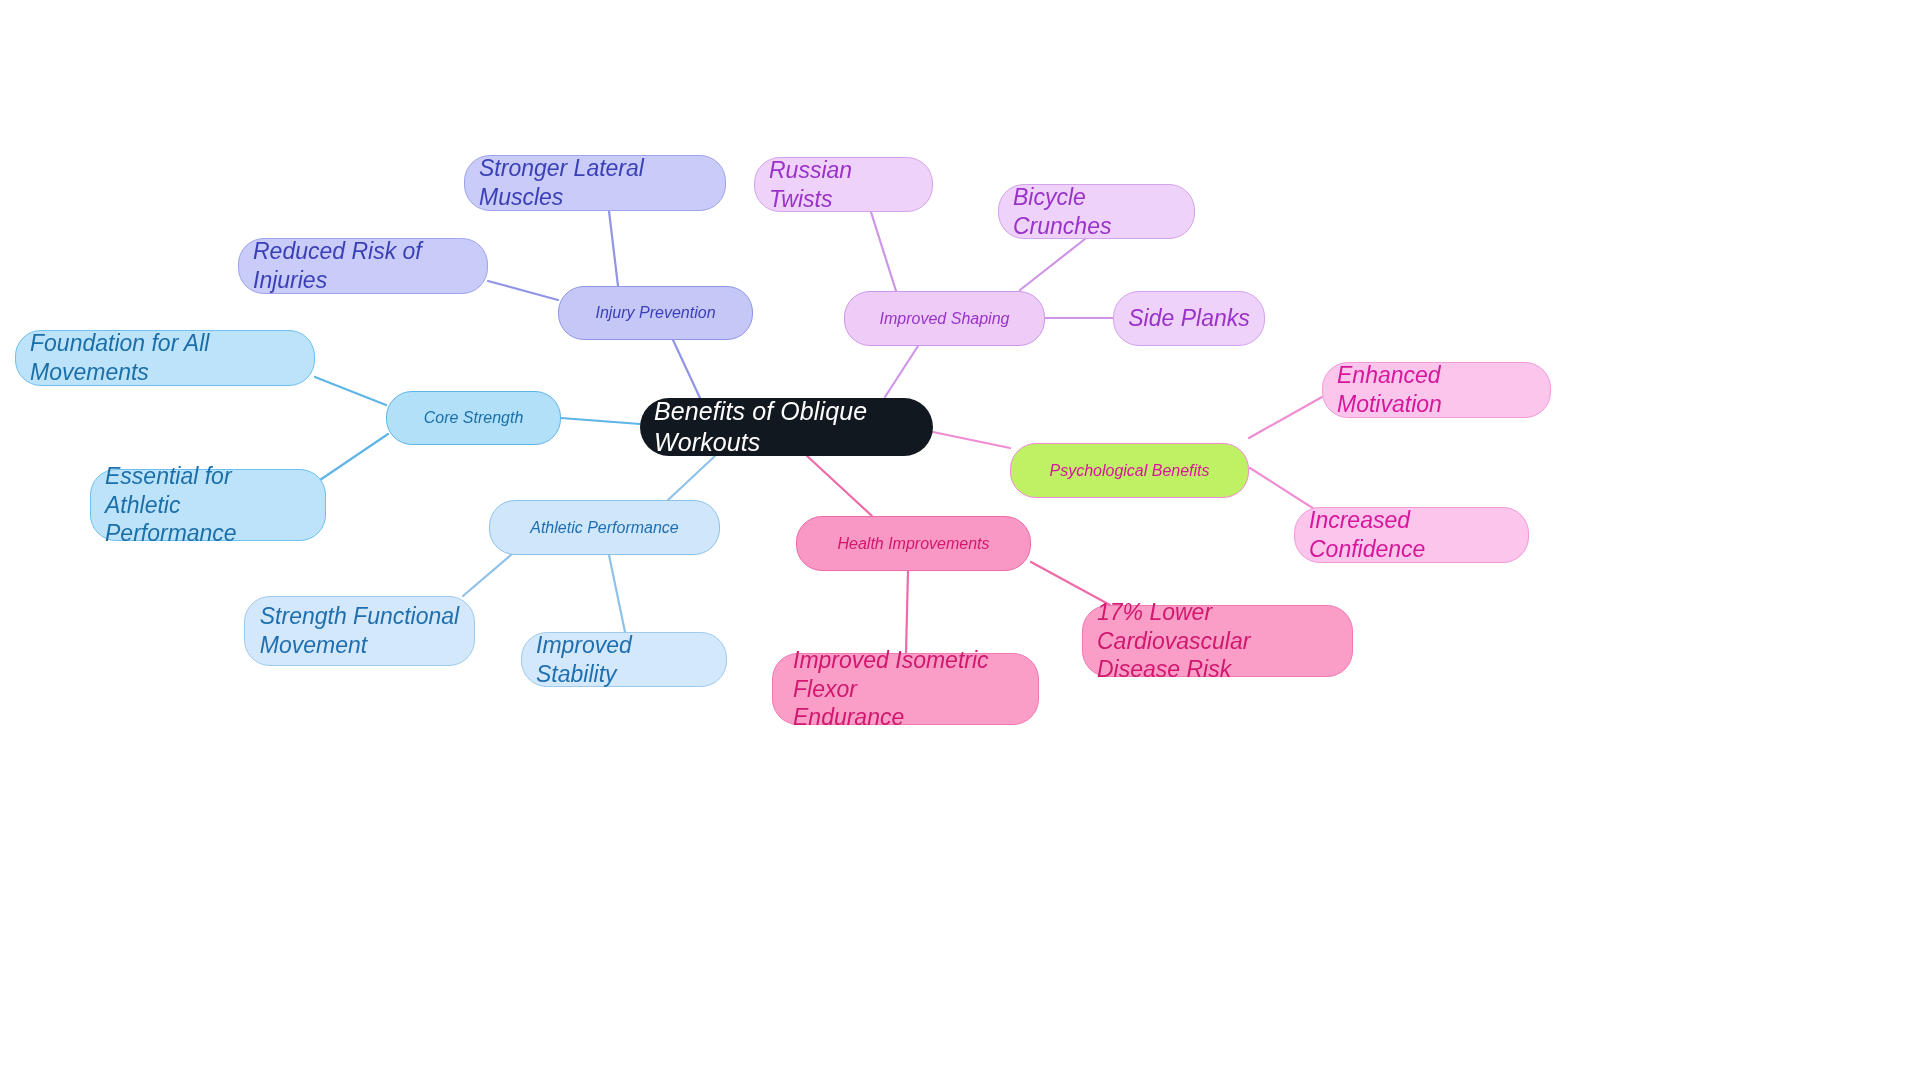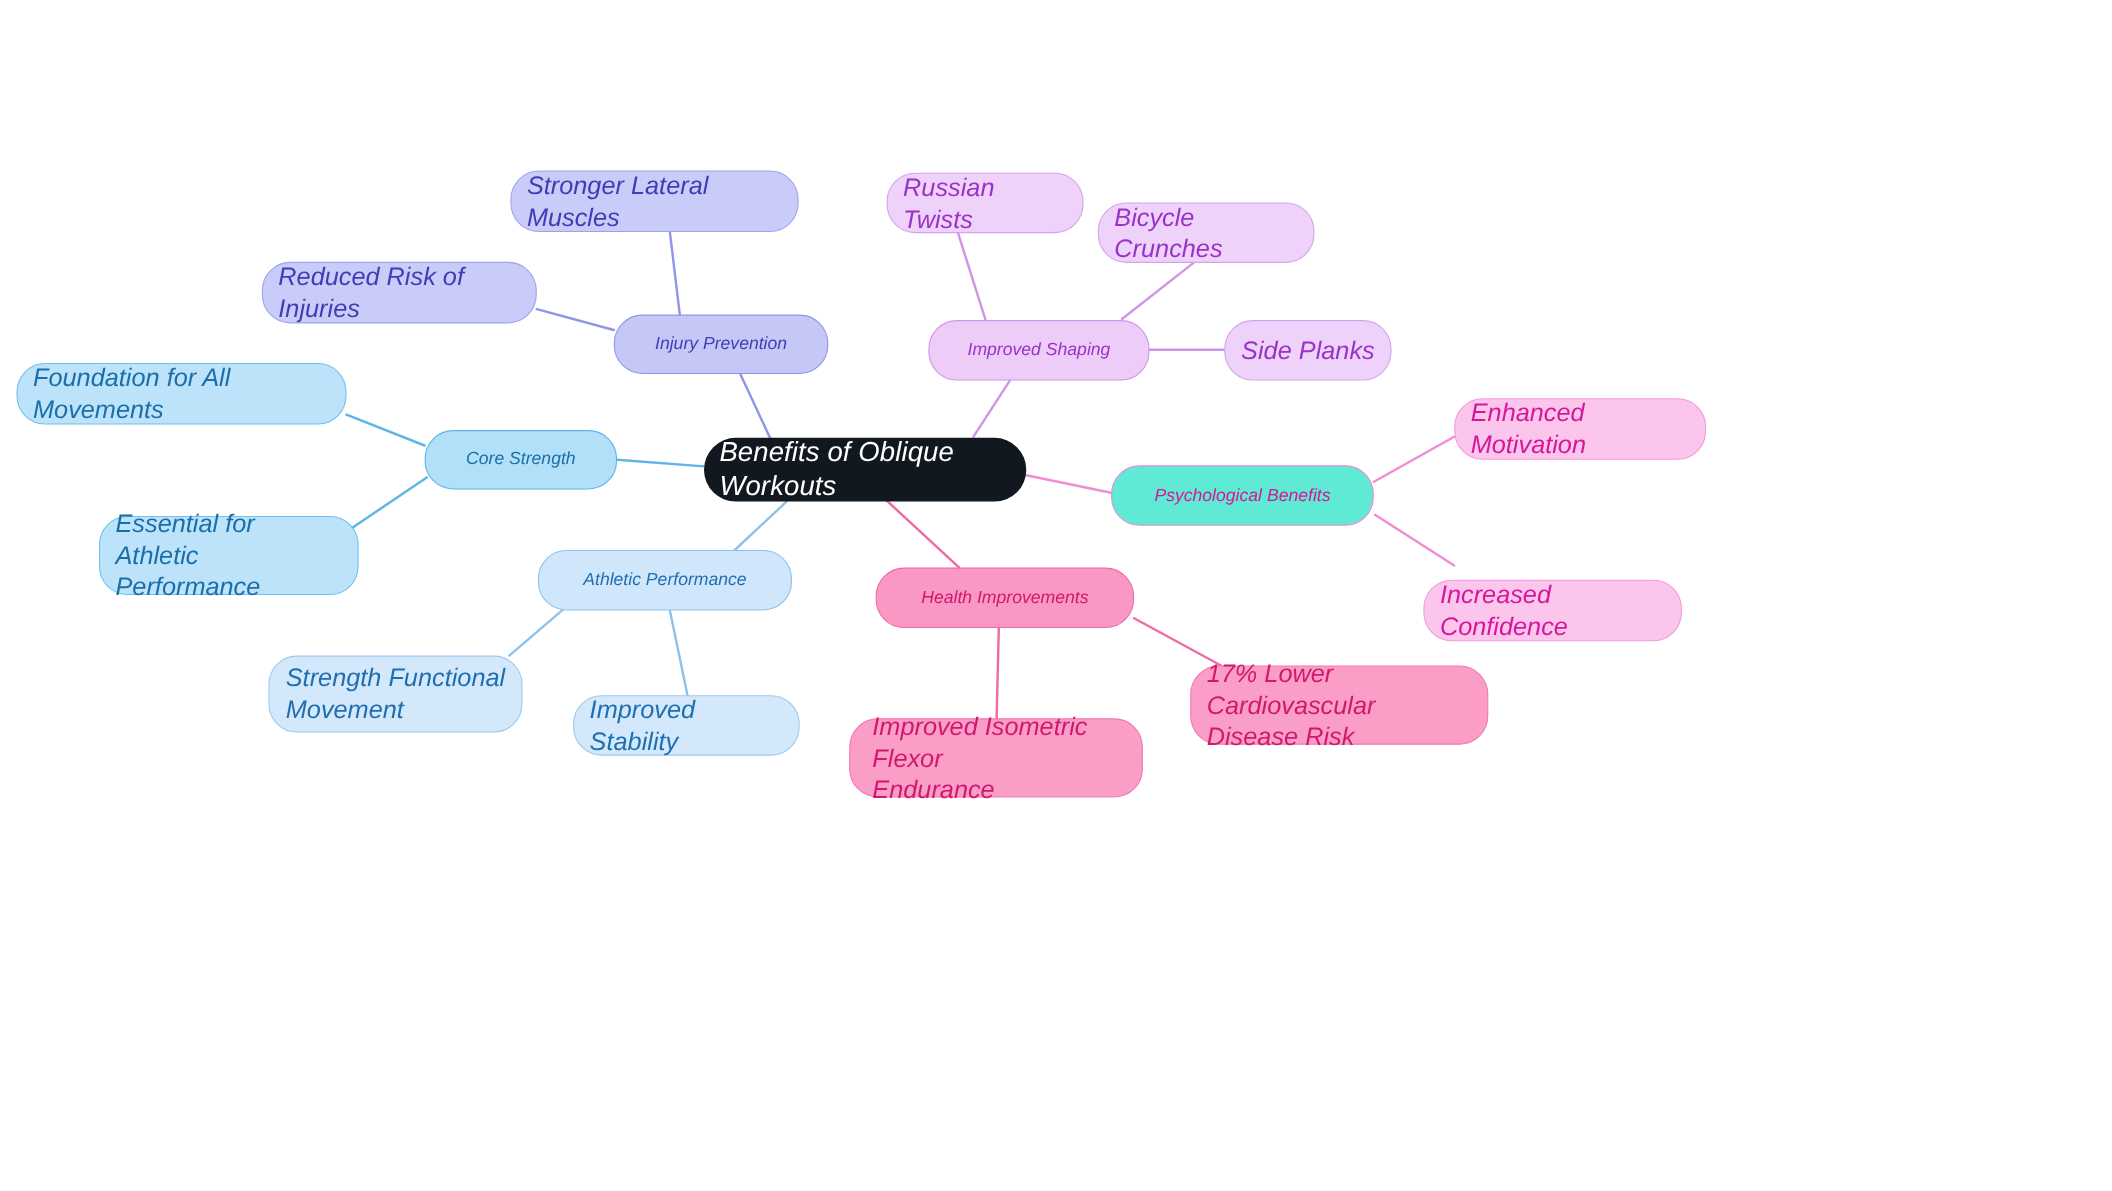--- a/index.html
+++ b/index.html
@@ -84,25 +84,25 @@
       <div class="node level2" style="left: 90px; top: 469px; width: 236px; height: 72px; background: rgb(189, 227, 251); color: rgb(27, 111, 168); border-color: rgb(110, 192, 239);"><span>Essential for Athletic
 Performance</span></div>
       <div class="node level1" style="left: 558px; top: 286px; width: 195px; height: 54px; background: rgb(197, 200, 247); color: rgb(59, 63, 181); border-color: rgb(144, 149, 232);"><span>Injury Prevention</span></div>
       <div class="node level2" style="left: 464px; top: 155px; width: 262px; height: 56px; background: rgb(201, 204, 248); color: rgb(59, 63, 181); border-color: rgb(159, 163, 236);"><span>Stronger Lateral Muscles</span></div>
       <div class="node level2" style="left: 238px; top: 238px; width: 250px; height: 56px; background: rgb(201, 204, 248); color: rgb(59, 63, 181); border-color: rgb(159, 163, 236);"><span>Reduced Risk of Injuries</span></div>
       <div class="node level1" style="left: 489px; top: 500px; width: 231px; height: 55px; background: rgb(207, 230, 251); color: rgb(31, 111, 176); border-color: rgb(143, 194, 234);"><span>Athletic Performance</span></div>
       <div class="node level2" style="left: 244px; top: 596px; width: 231px; height: 70px; background: rgb(211, 232, 251); color: rgb(31, 111, 176); border-color: rgb(158, 202, 238);"><span>Strength Functional
 Movement</span></div>
       <div class="node level2" style="left: 521px; top: 632px; width: 206px; height: 55px; background: rgb(211, 232, 251); color: rgb(31, 111, 176); border-color: rgb(158, 202, 238);"><span>Improved Stability</span></div>
       <div class="node level1" style="left: 844px; top: 291px; width: 201px; height: 55px; background: rgb(237, 205, 248); color: rgb(154, 50, 201); border-color: rgb(207, 149, 232);"><span>Improved Shaping</span></div>
-      <div class="node level2" style="left: 806px; top: 157px; width: 179px; height: 55px; background: rgb(238, 210, 249); color: rgb(154, 50, 201); border-color: rgb(213, 163, 236);"><span>Russian Twists</span></div>
+      <div class="node level2" style="left: 754px; top: 157px; width: 179px; height: 55px; background: rgb(238, 210, 249); color: rgb(154, 50, 201); border-color: rgb(213, 163, 236);"><span>Russian Twists</span></div>
       <div class="node level2" style="left: 998px; top: 184px; width: 197px; height: 55px; background: rgb(238, 210, 249); color: rgb(154, 50, 201); border-color: rgb(213, 163, 236);"><span>Bicycle Crunches</span></div>
       <div class="node level2" style="left: 1113px; top: 291px; width: 152px; height: 55px; background: rgb(238, 210, 249); color: rgb(154, 50, 201); border-color: rgb(213, 163, 236);"><span>Side Planks</span></div>
-      <div class="node level1" style="left: 1010px; top: 423px; width: 239px; height: 55px; background: #5eead4; color: rgb(214, 23, 155); border-color: rgb(240, 140, 211);"><span>Psychological Benefits</span></div>
+      <div class="node level1" style="left: 1010px; top: 443px; width: 239px; height: 55px; background: #bef264; color: rgb(214, 23, 155); border-color: rgb(240, 140, 211);"><span>Psychological Benefits</span></div>
       <div class="node level2" style="left: 1322px; top: 362px; width: 229px; height: 56px; background: rgb(252, 197, 235); color: rgb(214, 23, 155); border-color: rgb(242, 154, 217);"><span>Enhanced Motivation</span></div>
-      <div class="node level2" style="left: 1294px; top: 507px; width: 235px; height: 56px; background: rgb(252, 197, 235); color: rgb(214, 23, 155); border-color: rgb(242, 154, 217); margin-top: 20px;"><span>Increased Confidence</span></div>
+      <div class="node level2" style="left: 1294px; top: 507px; width: 235px; height: 56px; background: rgb(252, 197, 235); color: rgb(214, 23, 155); border-color: rgb(242, 154, 217);"><span>Increased Confidence</span></div>
       <div class="node level1" style="left: 796px; top: 516px; width: 235px; height: 55px; background: rgb(249, 152, 196); color: rgb(209, 24, 110); border-color: rgb(239, 106, 168);"><span>Health Improvements</span></div>
       <div class="node level2" style="left: 772px; top: 653px; width: 267px; height: 72px; background: rgb(250, 158, 200); color: rgb(209, 24, 110); border-color: rgb(241, 120, 177); padding-left: 20px;"><span>Improved Isometric Flexor
 Endurance</span></div>
       <div class="node level2" style="left: 1082px; top: 605px; width: 271px; height: 72px; background: rgb(250, 158, 200); color: rgb(209, 24, 110); border-color: rgb(241, 120, 177);"><span>17% Lower Cardiovascular
 Disease Risk</span></div>
     </div>
 </div>
 
 </body></html>

